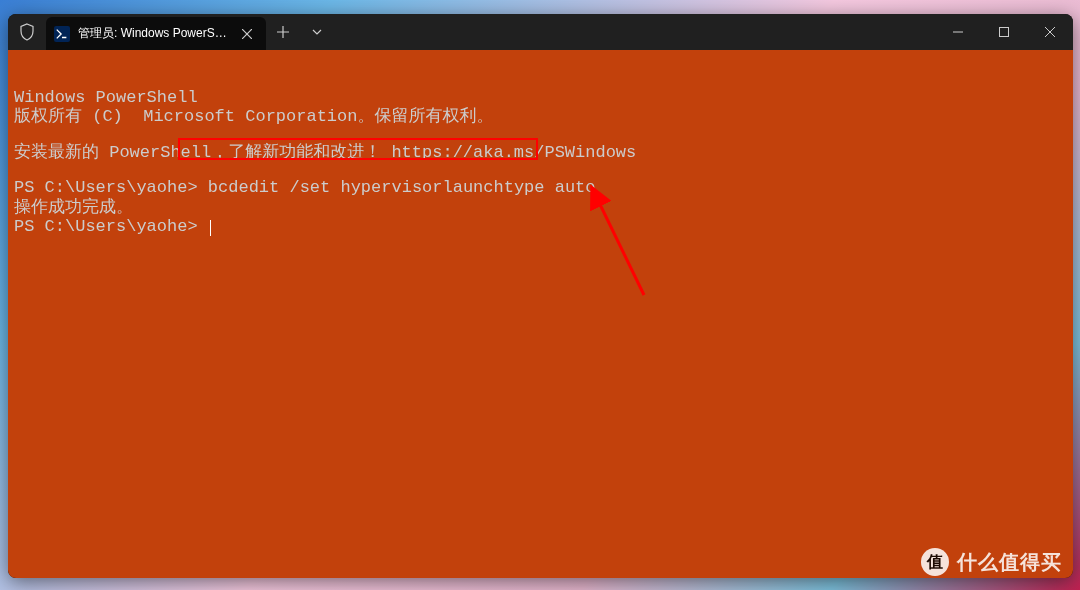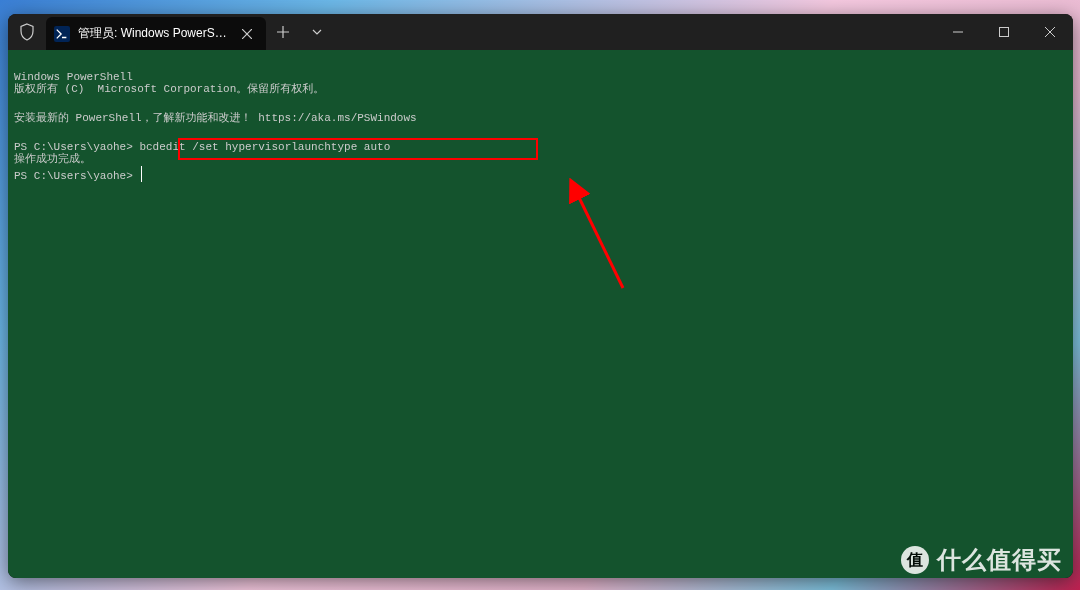--- a/index.html
+++ b/index.html
@@ -112,24 +112,24 @@
       justify-content: center;
       color: #cccccc;
       cursor: pointer;
     }
     .win-btn svg {
       width: 10px;
       height: 10px;
     }
     .terminal-body {
       flex: 1;
-      background: #14532d;
-      padding: 8px 6px;
-      color: #cccccc;
-      font-size: 11px;
+      background: #c2410c;
+      padding: 18px 6px;
+      color: #cccccc;
+      font-size: 17px;
       line-height: 1.15;
       font-family: Consolas, 'Courier New', monospace;
       position: relative;
       white-space: pre;
     }
     .highlight-box {
       position: absolute;
       border: 2px solid #ff0000;
       pointer-events: none;
       top: 88px;
@@ -177,21 +177,21 @@
       display: flex;
       align-items: center;
       justify-content: center;
       font-family: 'Microsoft YaHei', sans-serif;
       font-size: 16px;
       font-weight: bold;
     }
     .watermark-text {
       color: #fff;
       font-family: Liberation Mono, monospace;
-      font-size: 24px;
+      font-size: 20px;
       font-weight: bold;
       letter-spacing: 1px;
     }
     .term-line { display: block; }
     .empty-line { display: block; height: 16px; }
   </style>
 </head>
 <body>
 
 <div class="window">

